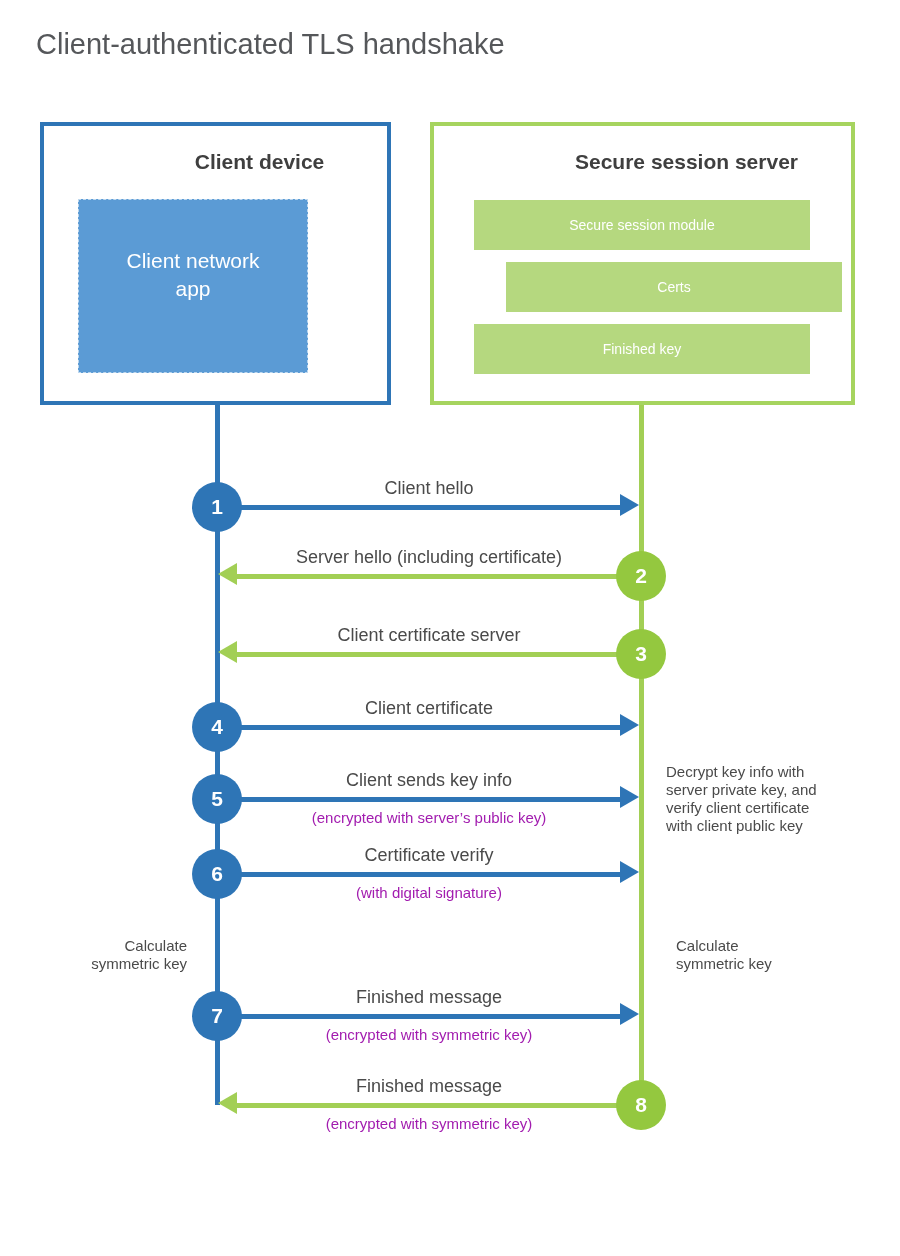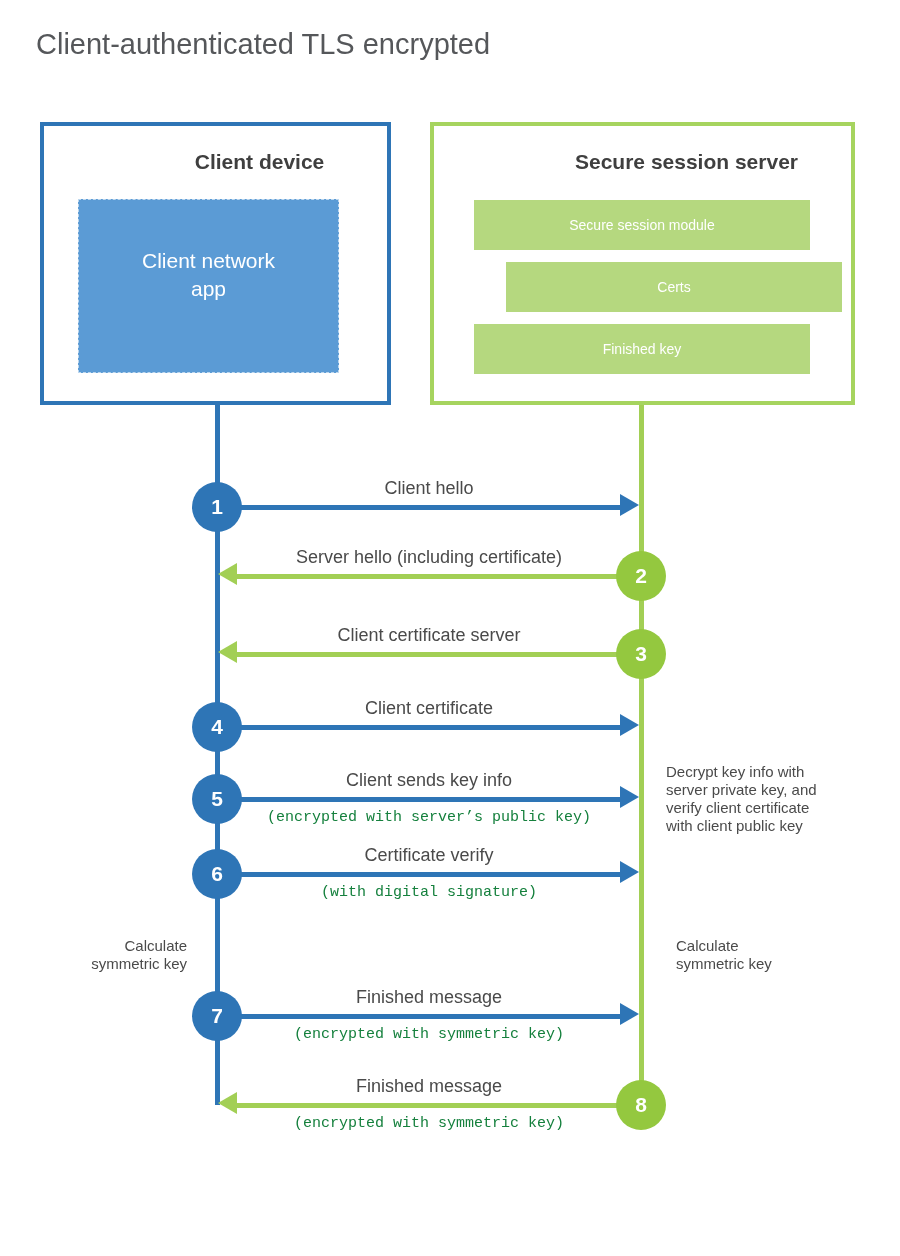--- a/index.html
+++ b/index.html
@@ -17,21 +17,21 @@
 
   
   .actor-box { border: 4px solid; background: #ffffff; }
   #client-box { left: 40px; top: 122px; width: 351px; height: 283px; border-color: #2e75b6; }
   #server-box { left: 430px; top: 122px; width: 425px; height: 283px; border-color: #a6d45f; }
   .actor-title {
     width: 100%; text-align: center; padding-top: 24px;
     font-size: 21px; font-weight: bold; color: #3f3f3f; margin-left: 44px;
   }
   #client-app-box {
-    left: 78px; top: 199px; width: 261px; height: 174px;
+    left: 78px; top: 199px; width: 230px; height: 174px;
     background: #5b9bd5; border: 1px dashed #bdd7ee;
     display: flex; align-items: center; justify-content: center;
     color: #ffffff; font-size: 21px; line-height: 28px; text-align: center;
     white-space: pre-line; padding-bottom: 22px;
   }
   .server-module {
     left: 474px; width: 336px; height: 50px; background: #b5d87f;
     display: flex; align-items: center; justify-content: center;
     color: #ffffff; font-size: 14px;
   }
@@ -59,35 +59,35 @@
     border-top: 11px solid transparent; border-bottom: 11px solid transparent; }
   .step.right .step-head { left: 620px; border-left: 19px solid #2e75b6; }
   .step.left  .step-head { left: 218px; border-right: 19px solid #a2cf55; }
 
   .step-label {
     position: absolute; left: 217px; width: 424px; top: calc(var(--y) - 29px);
     text-align: center; font-size: 18px; line-height: 20px; color: #4a4a4a;
   }
   .step-sub {
     position: absolute; left: 217px; width: 424px; top: calc(var(--y) + 10px);
-    text-align: center; font-size: 15px; line-height: 17px; color: #15803d; font-family: Liberation Mono, monospace;
+    text-align: center; font-size: 15px; line-height: 17px; color: #a21caf;
   }
 
   
   .side-note { font-size: 15px; line-height: 18px; color: #4a4a4a; white-space: pre-line; }
   #decrypt-note { left: 666px; top: 763px; width: 168px; }
   #calc-left  { left: 70px;  top: 937px; width: 117px; text-align: right; }
   #calc-right { left: 676px; top: 937px; width: 120px; text-align: left; }
 </style>
 </head>
 <body>
 
 <div id="page">
 
-  <div class="abs" id="diagram-title">Client-authenticated TLS encrypted</div>
+  <div class="abs" id="diagram-title">Client-authenticated TLS handshake</div>
 
   <div class="abs actor-box" id="client-box">
     <div class="actor-title">Client device</div>
   </div>
   <div class="abs" id="client-app-box">
     <span>Client network
 app</span>
   </div>
 
   <div class="abs actor-box" id="server-box">

